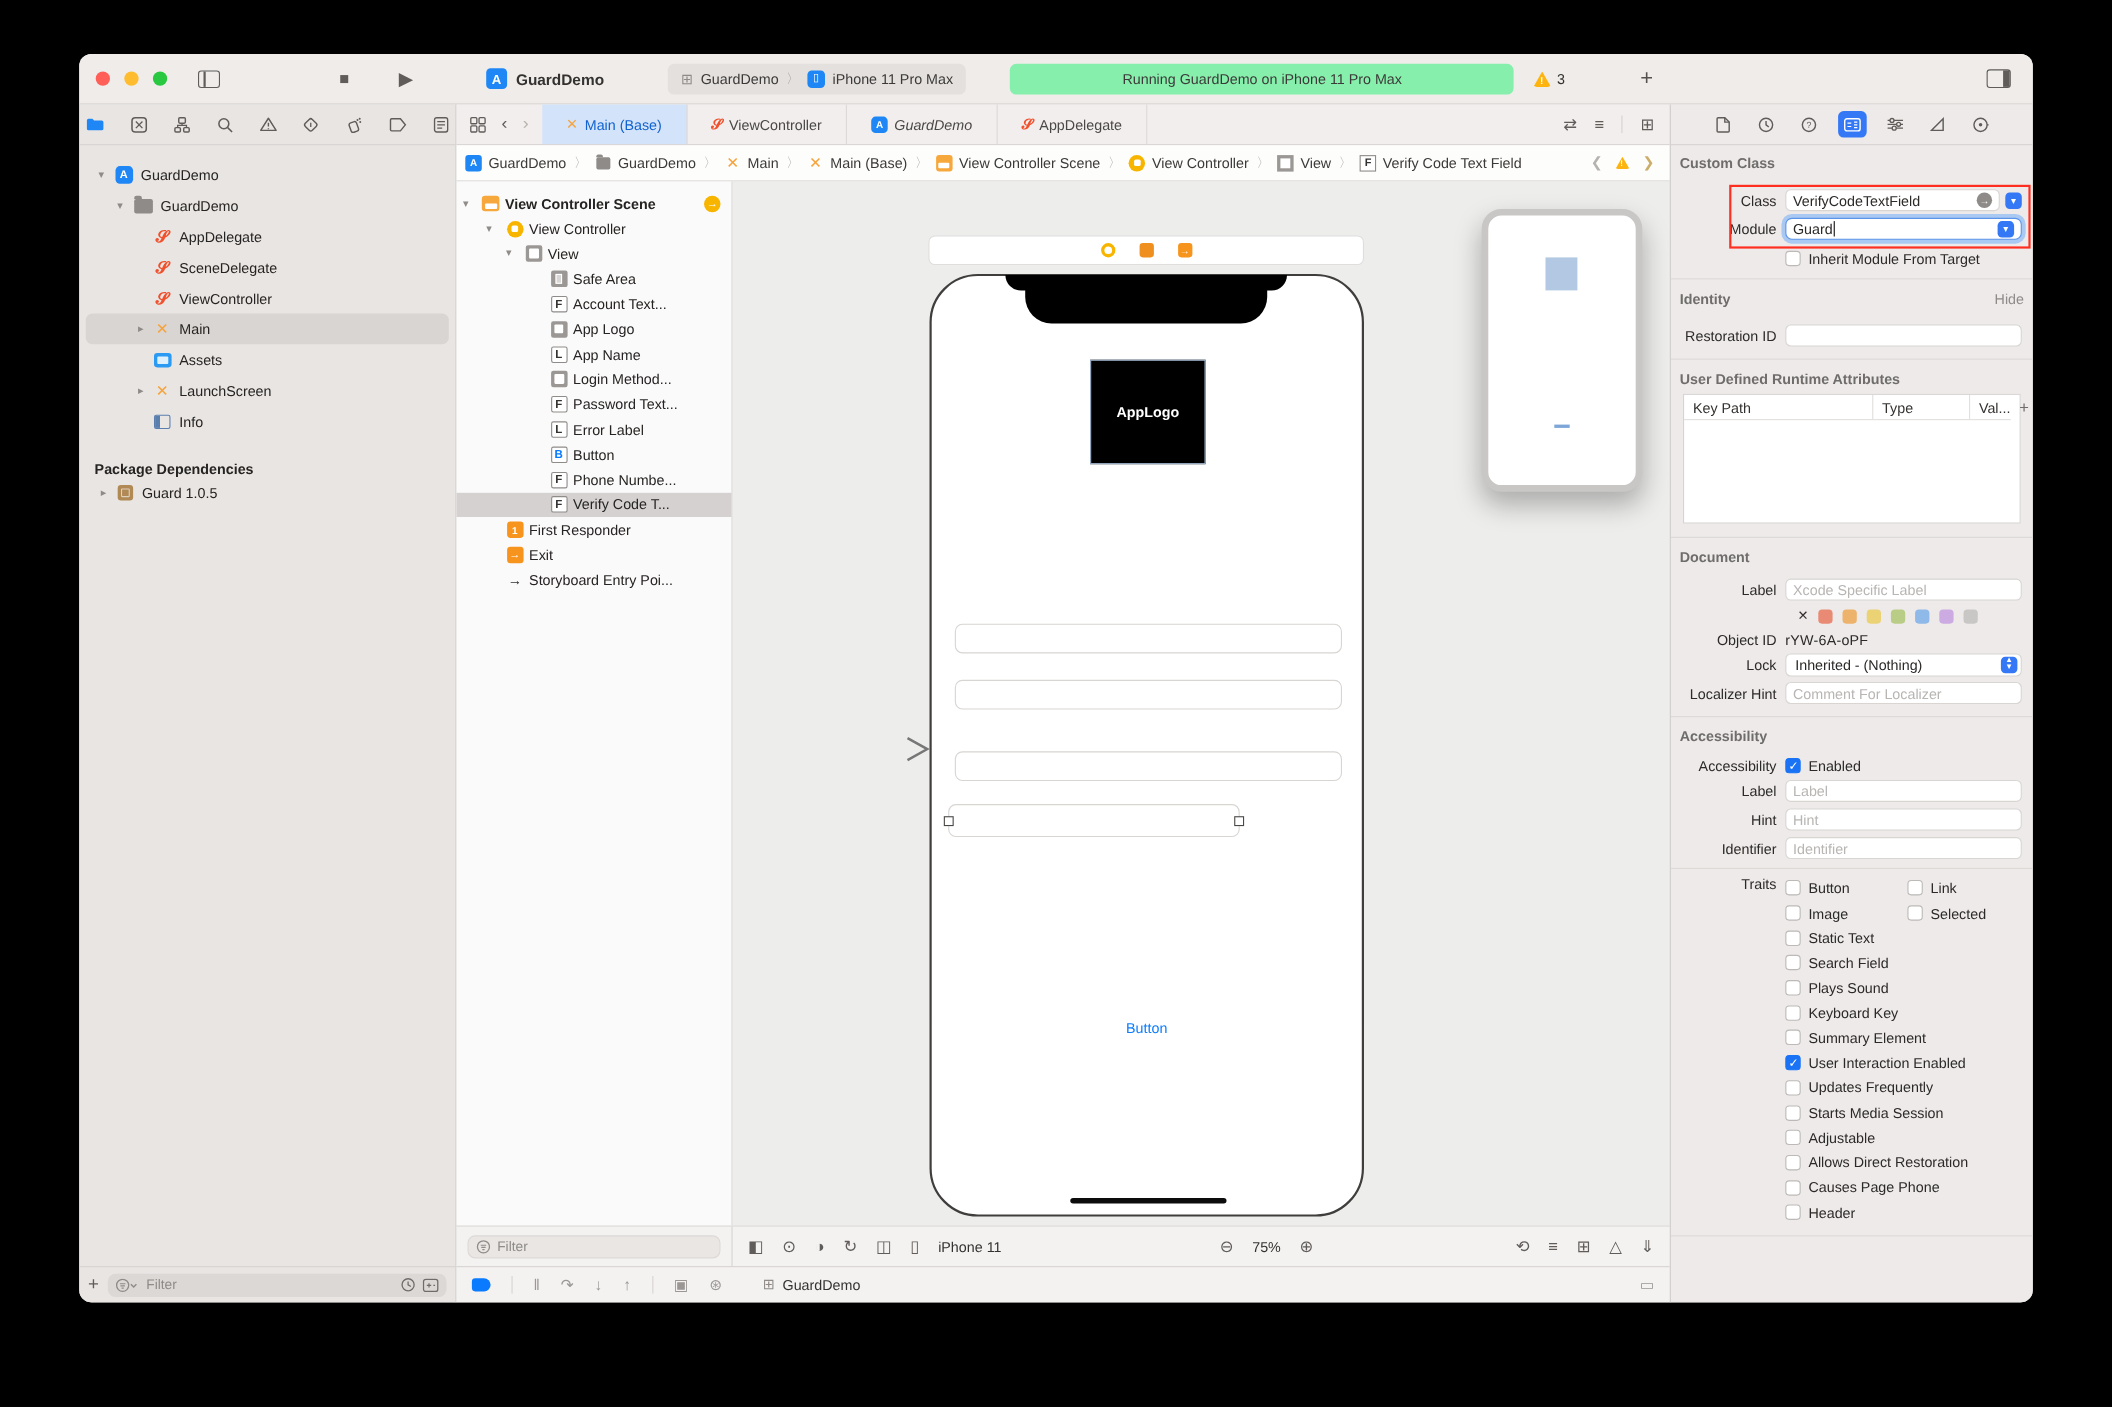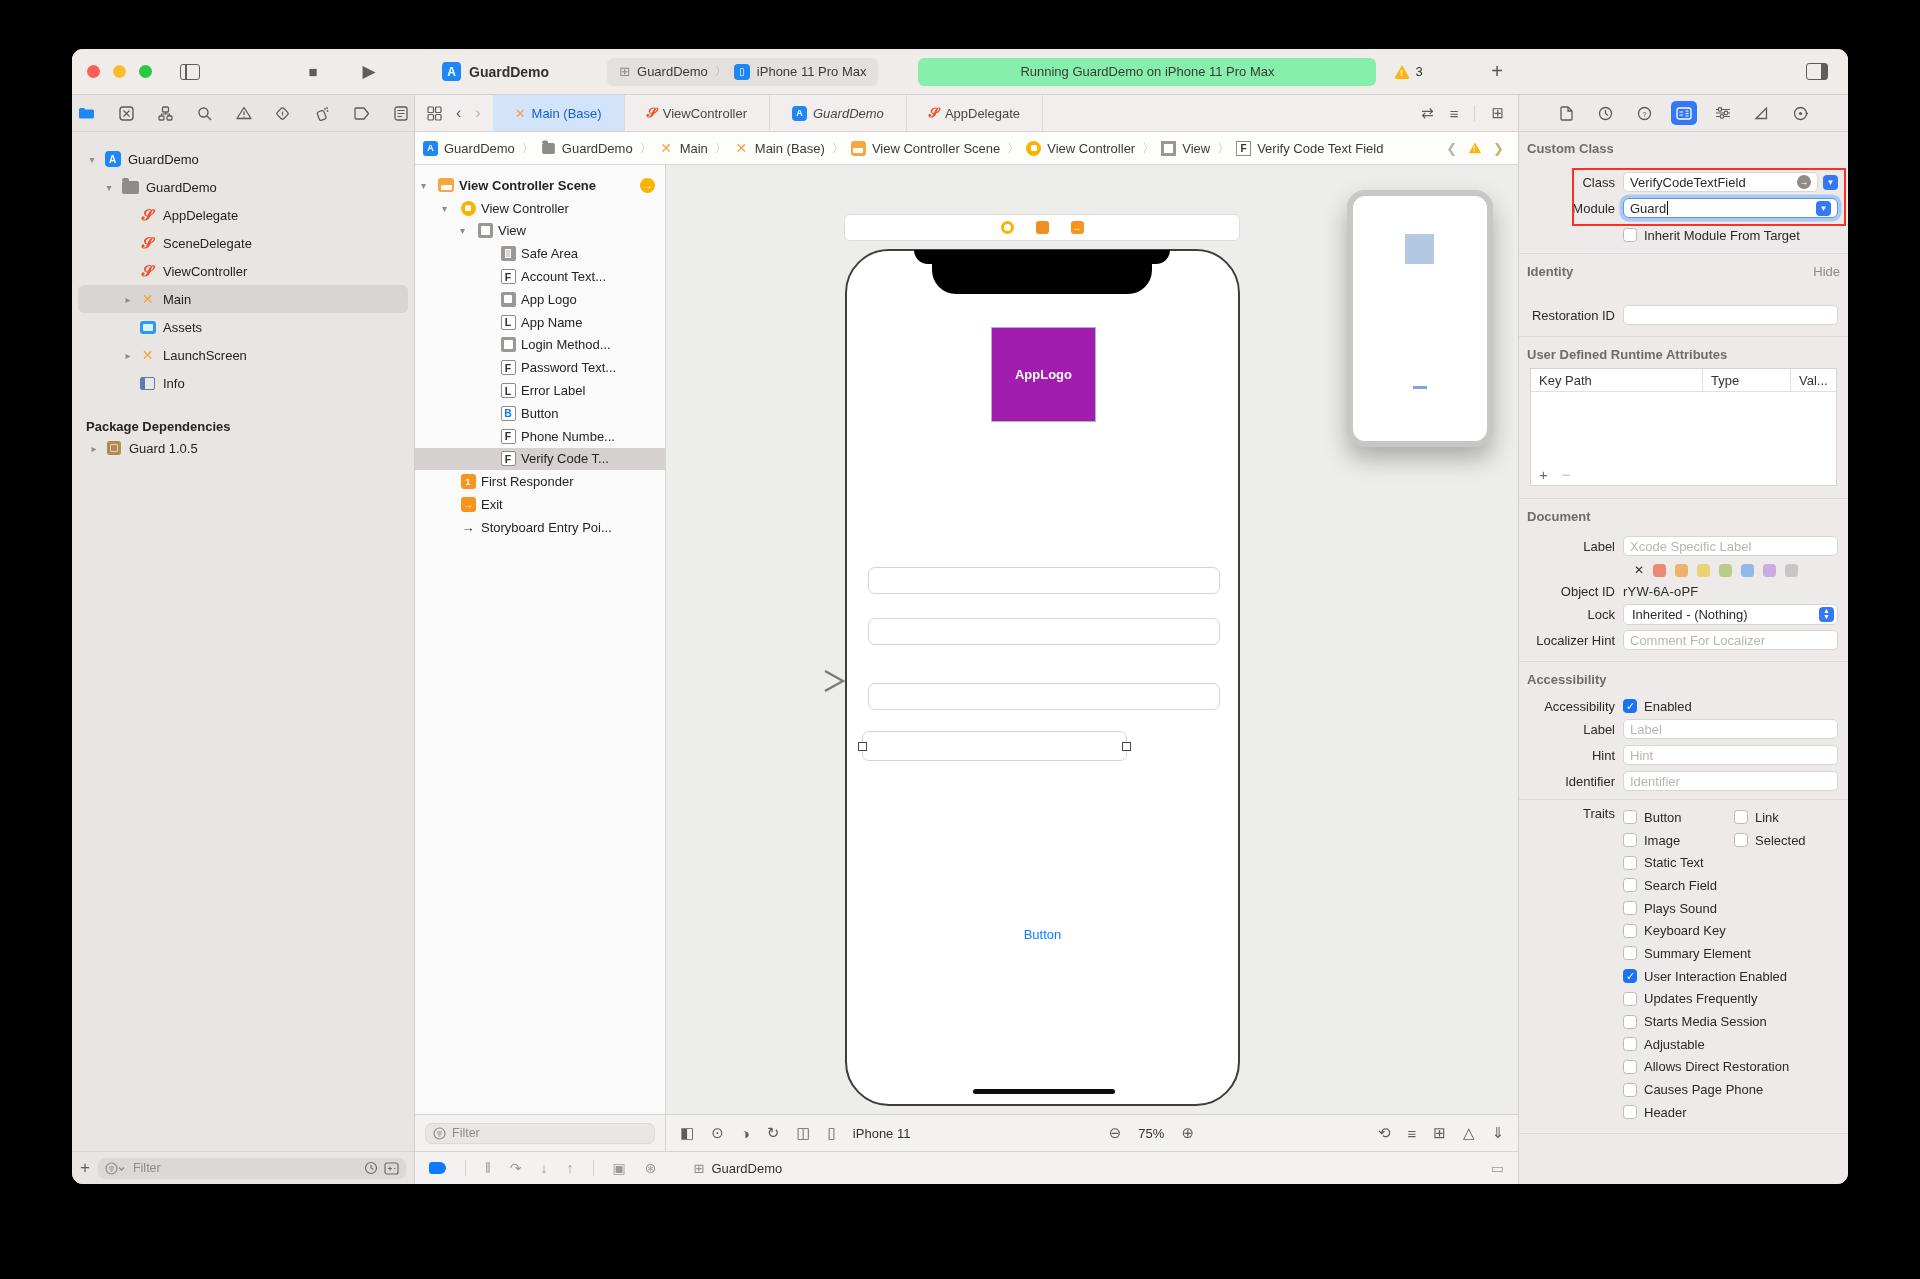--- a/index.html
+++ b/index.html
@@ -112,21 +112,21 @@
   .canvas { flex:1; background:#ededec; position:relative; overflow:hidden; }
   .scene-header { position:absolute; left:178px; top:49px; width:396px; height:27px; background:#fff; border:1px solid #e0dedd; border-radius:6px; display:flex; align-items:center; justify-content:center; gap:22px; }
   .sh-ring { width:13px; height:13px; border:3px solid #f7b500; border-radius:50%; }
   .sh-cube { width:13px; height:13px; background:#ef8f1f; border-radius:3px; }
   .sh-exit { width:13px; height:13px; background:#f7941e; border-radius:3px; color:#fff; font-size:9px; display:flex; align-items:center; justify-content:center; }
   .phone { position:absolute; left:179px; top:84px; width:395px; height:857px; background:#fff; border:2px solid #3f3e3d; border-radius:44px; }
   .notch { position:absolute; left:85px; top:-1px; width:220px; height:44px; background:#000; border-radius:0 0 24px 24px; }
   .notch:before, .notch:after { content:""; position:absolute; top:0; width:24px; height:14px; background:#000; }
   .notch:before { left:-18px; border-radius:0 0 0 14px; }
   .notch:after { right:-18px; border-radius:0 0 14px 0; }
-  .applogo { position:absolute; left:144px; top:76px; width:105px; height:95px; background:#a21caf; border:1px solid #a2b7d1; display:flex; align-items:center; justify-content:center; color:#fff; font-weight:bold; font-size:13px; }
+  .applogo { position:absolute; left:144px; top:76px; width:105px; height:95px; background:#000000; border:1px solid #a2b7d1; display:flex; align-items:center; justify-content:center; color:#fff; font-weight:bold; font-size:13px; }
   .tfield { position:absolute; left:21px; width:352px; height:27px; background:#fff; border:1px solid #d8d5d3; border-radius:7px; }
   .tfield.sel { left:15px; width:265px; height:30px; }
   .handle { position:absolute; width:9px; height:9px; background:#fff; border:1.4px solid #4a4846; top:10px; }
   .handle.l { left:-5px; } .handle.r { right:-5px; }
   .phone-btn { position:absolute; left:0; width:100%; top:676px; text-align:center; color:#0d7dff; font-size:13px; }
   .home-ind { position:absolute; left:126px; top:838px; width:142px; height:5px; border-radius:3px; background:#0c0c0c; }
   .entry-arrow { position:absolute; left:83px; top:503px; }
   .minipreview { position:absolute; left:681px; top:25px; width:146px; height:257px; background:#fff; border:6px solid #c9c7c6; border-radius:18px; box-shadow:0 12px 24px rgba(0,0,0,.28); }
   .mini-logo { position:absolute; left:52px; top:38px; width:29px; height:30px; background:#b3c8e2; }
   .mini-btn { position:absolute; left:60px; top:190px; width:14px; height:3px; background:#7ea6d8; }
@@ -157,21 +157,21 @@
   .ifield.focus { box-shadow:0 0 0 3.5px #a9c8f2; border-color:#5b94e8; border-radius:6px; }
   .caret { width:1.3px; height:14px; background:#111; margin-left:1px; }
   .dd-sq { width:15px; height:15px; background:#3478f6; border-radius:4px; color:#fff; font-size:9px; display:flex; align-items:center; justify-content:center; margin-left:5px; flex:none; }
   .circ-arrow { width:14px; height:14px; background:#8e8b89; border-radius:50%; color:#fff; font-size:9px; display:flex; align-items:center; justify-content:center; margin-left:auto; flex:none; }
   .cb { width:14px; height:14px; background:#fff; border:1px solid #bcb9b7; border-radius:3.5px; flex:none; }
   .cb.on { background:#1a73f5; border-color:#1a73f5; position:relative; }
   .cb.on:after { content:"✓"; position:absolute; left:2px; top:0px; color:#fff; font-size:11px; font-weight:bold; }
   .cb-lab { margin-left:7px; }
   .sep { height:1px; background:#dcd9d7; margin:9px 0; }
   .red-rect { position:absolute; left:53px; top:36px; width:274px; height:58px; border:2.5px solid #fe2e20; z-index:5; pointer-events:none; }
-  .udra-table { margin:6px 11px 0; height:118px; background:#fff; border:1px solid #d6d3d2; display:flex; flex-direction:column; }
+  .udra-table { margin:6px 11px 0; height:118px; background:#fff; border:1px solid #d6d3d2; display:flex; flex-direction:row; }
   .udra-head { display:flex; height:23px; align-items:center; border-bottom:1px solid #e2dfde; color:#343230; }
   .udra-head .c1 { width:172px; padding-left:8px; border-right:1px solid #e2dfde; height:100%; display:flex; align-items:center; }
   .udra-head .c2 { width:88px; padding-left:8px; border-right:1px solid #e2dfde; height:100%; display:flex; align-items:center; }
   .udra-head .c3 { flex:1; padding-left:8px; }
   .udra-body { flex:1; }
   .udra-foot { height:22px; display:flex; align-items:center; gap:14px; padding-left:8px; color:#6f6d6b; font-size:15px; }
   .swatches { display:flex; align-items:center; gap:9px; padding-left:115px; height:16px; margin:4px 0; }
   .sw { width:13px; height:13px; border-radius:3.5px; }
   .sw-x { color:#343230; font-size:12px; font-weight:bold; }
   .lockdd { flex:1; height:21px; background:#fff; border:1px solid #d8d5d3; border-radius:5px; display:flex; align-items:center; padding:0 3px 0 8px; }
@@ -733,21 +733,21 @@
         <span class="cb"></span>
         <span class="cb-lab">Inherit Module From Target</span>
       </div>
 
       <div class="sep"></div>
 
       <div class="sec-h">
         <span>Identity</span>
         <span class="hide">Hide</span>
       </div>
-      <div class="irow" style="margin-top:24px">
+      <div class="irow" style="margin-top:14px">
         <span class="ilabel">Restoration ID</span>
         <div class="ifield"></div>
       </div>
 
       <div class="sep"></div>
 
       <div class="sec-h">User Defined Runtime Attributes</div>
       <div class="udra-table">
         <div class="udra-head">
           <span class="c1">Key Path</span>

